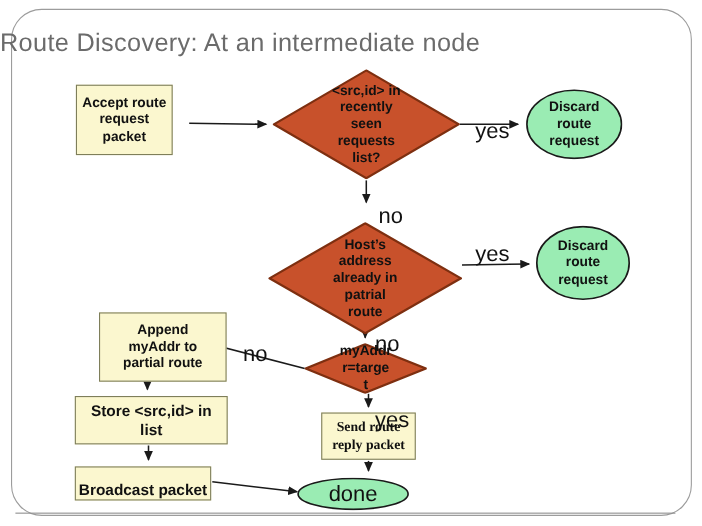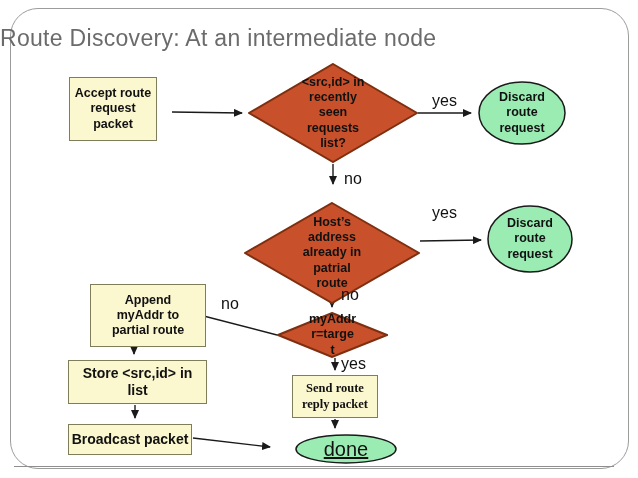--- a/index.html
+++ b/index.html
@@ -23,21 +23,21 @@
     position:absolute; display:flex; align-items:center; justify-content:center;
     text-align:center; font-weight:bold; color:#111;
     white-space:pre-line; line-height:1.22; font-size:12.5px;
   }
   .node .shape { position:absolute; left:0; top:0; width:100%; height:100%; }
   .node .lbl { position:relative; z-index:1; }
   .rectnode { background:#FBF7CF; border:1.5px solid #7E7E5A; box-sizing:border-box; }
   .rect-lg { font-size:14px; }
   .done-lbl { font-weight:normal; font-size:20px; }
   .edge-label {
-    position:absolute; font-size:16px; color:#111; font-weight:normal;
+    position:absolute; font-size:20px; color:#111; font-weight:normal;margin-top:16px;
   }
   .arrows { position:absolute; left:0; top:0; pointer-events:none; }
 </style>
 </head>
 <body>
 
 <div class="slide">
   <div class="frame"></div>
   <div class="baseline"></div>
 
@@ -72,21 +72,21 @@
     <span class="lbl">Append
 myAddr to
 partial route</span>
   </div>
 
   <div class="node rectnode rect-lg" style="left:68px; top:360px; width:139px; height:44px;">
     <span class="lbl">Store &lt;src,id&gt; in
 list</span>
   </div>
 
-  <div class="node rectnode rect-lg" style="left:68px; top:424px; width:124px; height:31px;">
+  <div class="node rectnode rect-lg" style="left:68px; top:424px; width:124px; height:31px;align-items:flex-end;">
     <span class="lbl">Broadcast packet</span>
   </div>
 
   <div class="node rectnode" style="left:292px; top:375px; width:86px; height:43px;font-family:Liberation Serif, serif;">
     <span class="lbl">Send route
 reply packet</span>
   </div>
 
   <div class="node" style="left:248px; top:63px; width:170px; height:100px;">
     <svg class="shape" width="170" height="100">
@@ -130,21 +130,21 @@
 
   <div class="node" style="left:487px; top:205px; width:86px; height:68px;">
     <svg class="shape" width="86" height="68">
       <ellipse cx="43" cy="34" rx="42" ry="33" fill="#9AECB3" stroke="#1a1a1a" stroke-width="1.5"></ellipse>
     </svg>
     <span class="lbl">Discard
 route
 request</span>
   </div>
 
-  <div class="node" style="left:295px; top:434px; width:102px; height:30px;text-decoration:underline;">
+  <div class="node" style="left:270px; top:434px; width:102px; height:30px;">
     <svg class="shape" width="102" height="30">
       <ellipse cx="51" cy="15" rx="50" ry="14" fill="#9AECB3" stroke="#1a1a1a" stroke-width="1.5"></ellipse>
     </svg>
     <span class="lbl done-lbl">done</span>
   </div>
 
   <div class="edge-label" style="left:432px; top:92px;">yes</div>
   <div class="edge-label" style="left:344px; top:170px;">no</div>
   <div class="edge-label" style="left:432px; top:204px;">yes</div>
   <div class="edge-label" style="left:341px; top:286px;">no</div>

